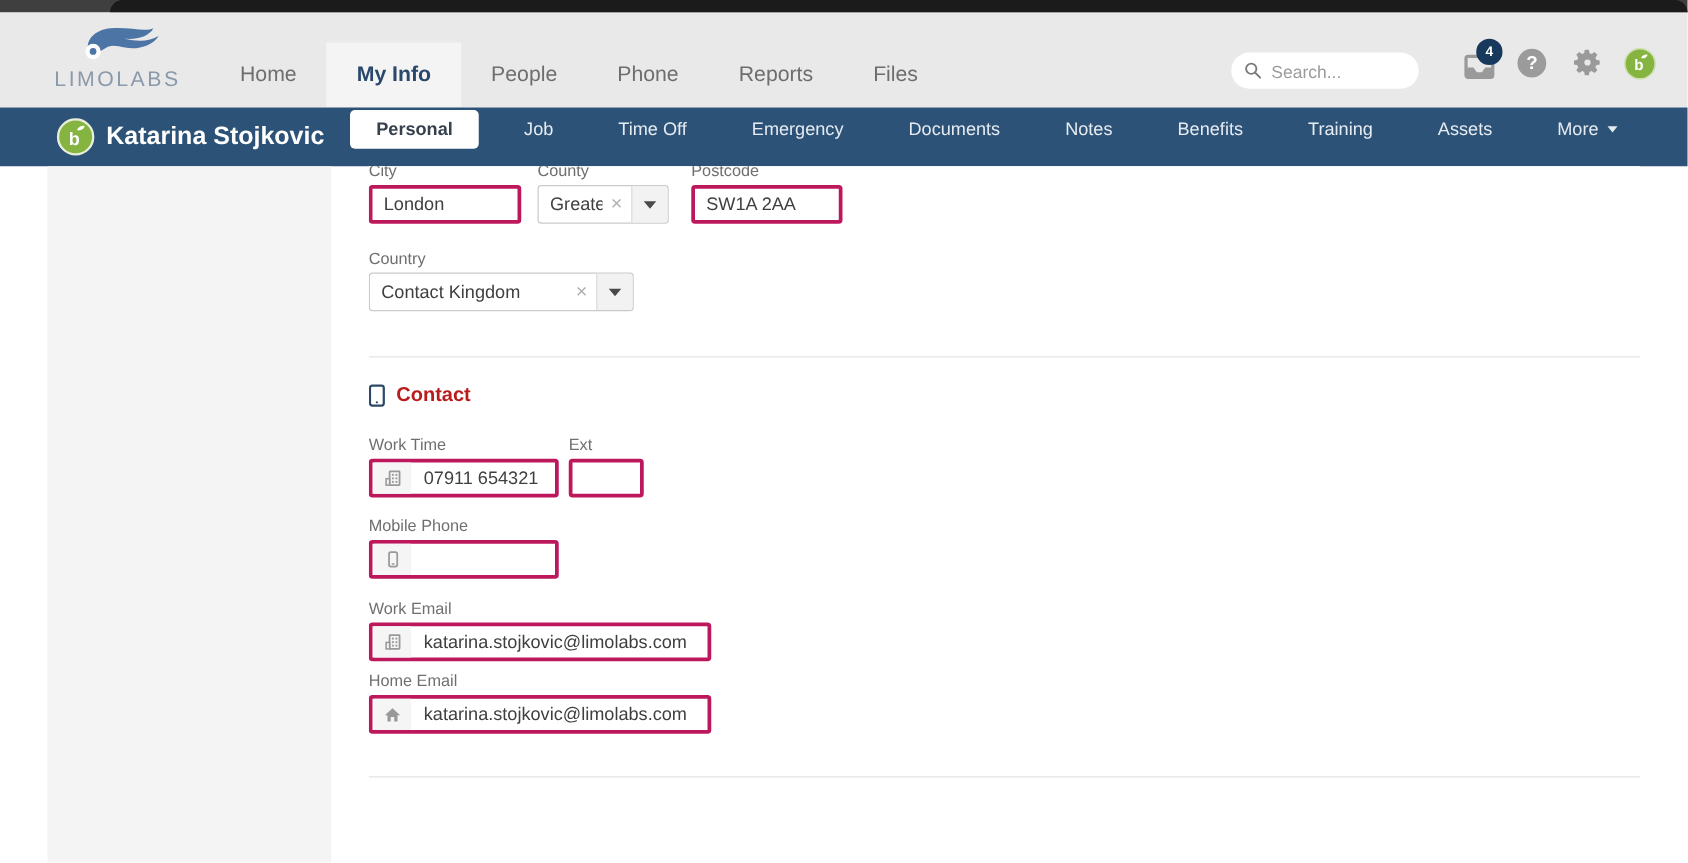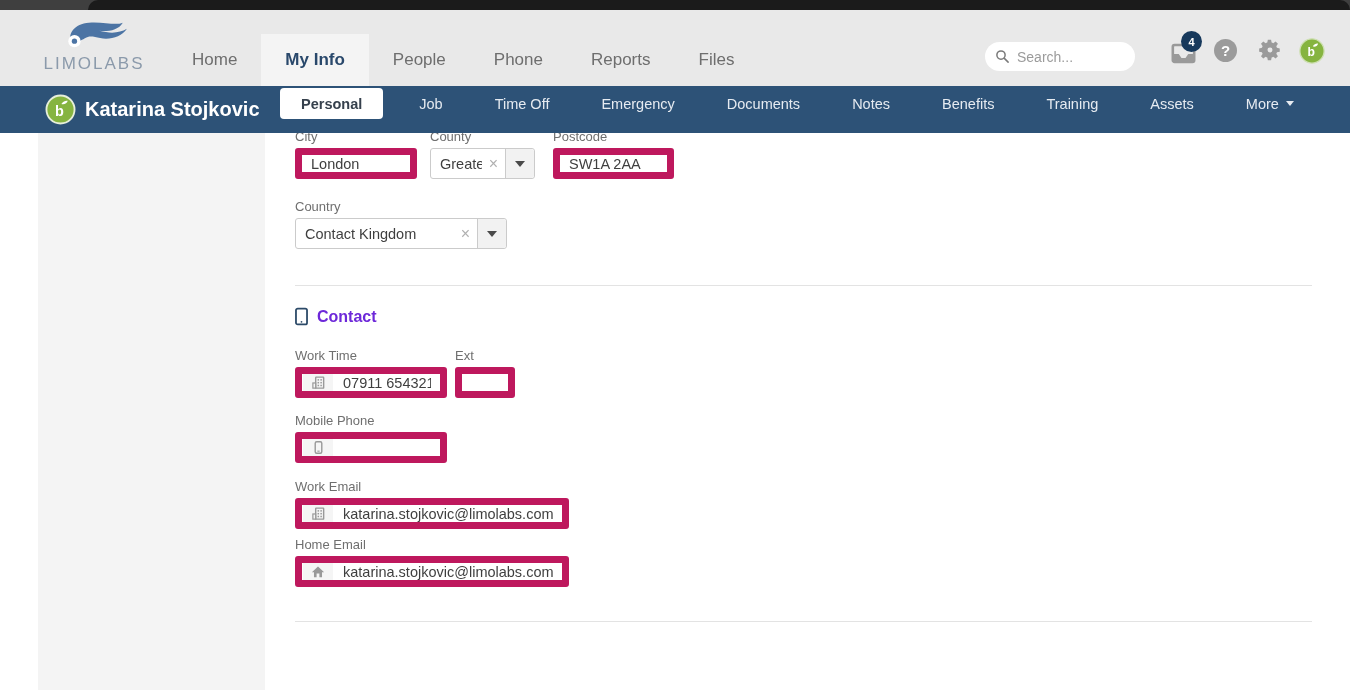--- a/index.html
+++ b/index.html
@@ -35,34 +35,34 @@
   .emp-tabs { position:absolute; left:280px; top:0; height:35px; display:flex; align-items:center; }
   .emp-tab { padding:0 26px; font-size:14.5px; color:#e6ebf1; height:47px; display:flex; align-items:center; cursor:pointer; white-space:nowrap; }
   .emp-tab.active { background:#fff; color:#36414d; font-weight:bold; border-radius:4px; height:31px; padding:0 21px; margin-right:10px; }
   .caret-down { width:0; height:0; border-left:4px solid transparent; border-right:4px solid transparent; border-top:5px solid #e6ebf1; margin-left:7px; }
 
   
   .sidebar { position:absolute; left:38px; top:133px; width:227px; bottom:0; background:#f4f4f4; }
   .main { position:absolute; left:295px; top:133px; right:38px; bottom:0; overflow:hidden; background:#fff; }
 
   .field-label { font-size:13px; color:#6f6f6f; line-height:15px; margin-bottom:4px; }
-  .tf { height:31px; border:7px solid #be185d; border-radius:3px; background:#fff; display:flex; align-items:center; overflow:hidden; }
+  .tf { height:31px; border:3px solid #be185d; border-radius:3px; background:#fff; display:flex; align-items:center; overflow:hidden; }
   .tf input { border:none; outline:none; font-size:14.5px; color:#3f3f3f; padding:0 9px; width:100%; height:100%; font-family:"Liberation Sans",sans-serif; background:transparent; }
   .icon-prefix { width:30px; height:27px; margin:1px; background:#f5f5f5; border-radius:2px; display:flex; align-items:center; justify-content:center; flex:0 0 30px; }
 
   .select { height:31px; border:1px solid #cbcbcb; border-radius:3px; background:#fff; display:flex; align-items:center; cursor:pointer; }
   .select .sel-text { flex:1; font-size:14.5px; color:#3f3f3f; padding-left:9px; white-space:nowrap; overflow:hidden; }
   .sel-clear { color:#b0b0b0; font-size:16px; padding:0 7px; cursor:pointer; }
   .sel-arrow-seg { width:29px; height:29px; background:#f2f2f2; border-left:1px solid #cbcbcb; border-radius:0 3px 3px 0; display:flex; align-items:center; justify-content:center; }
   .tri-down { width:0; height:0; border-left:5px solid transparent; border-right:5px solid transparent; border-top:6px solid #4a4a4a; }
 
   .row { display:flex; }
   .divider { height:1px; background:#e3e3e3; }
 
-  .contact-heading { display:flex; align-items:center; gap:9px; color:#6d28d9; font-size:16px; font-weight:bold; }
+  .contact-heading { display:flex; align-items:center; gap:9px; color:#b91c1c; font-size:16px; font-weight:bold; }
 </style>
 </head>
 <body>
 
 <div class="browser-strip">
   <div class="browser-tab"></div>
 </div>
 
 <div class="header">
 

